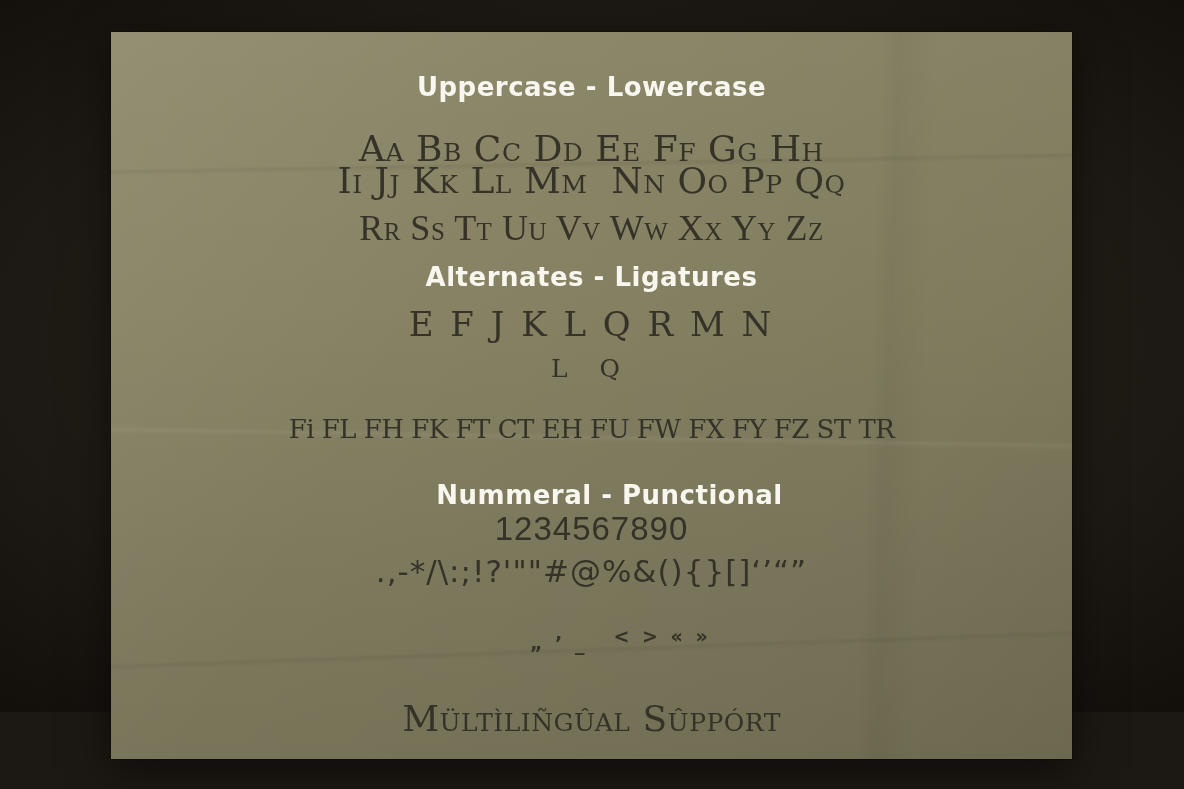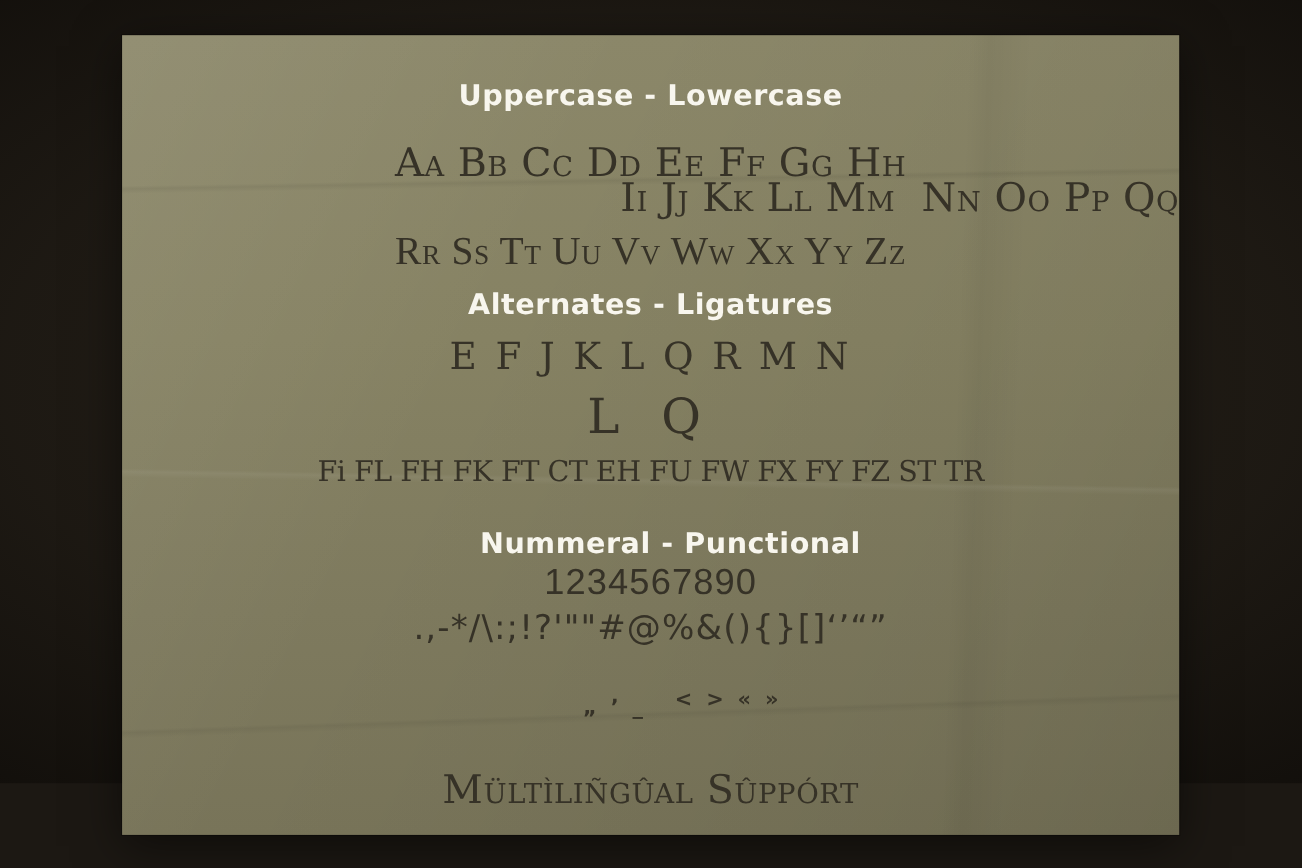--- a/index.html
+++ b/index.html
@@ -34,39 +34,39 @@
     position: absolute; left: 0; right: 0; text-align: center;
     color: #363227; white-space: pre;
   }
   .heading {
     font-family: "DejaVu Sans", sans-serif; font-weight: 700;
     font-size: 26px; letter-spacing: .5px; color: #f8f6ee;
   }
   .specimen { font-family: "DejaVu Serif", serif; font-variant: small-caps; }
   .caps-row   { font-size: 36px; letter-spacing: 0.5px; }
   .alt-row    { font-family: "DejaVu Serif", serif; font-size: 34px; letter-spacing: 3px; }
-  .alt-row2   { font-family: "DejaVu Serif", serif; font-size: 44px; letter-spacing: 12px; }
+  .alt-row2   { font-family: "DejaVu Serif", serif; font-size: 25px; letter-spacing: 12px; }
   .lig-row    { font-family: "DejaVu Serif", serif; font-size: 26px; letter-spacing: -0.5px; }
   .num-row    { font-family: Liberation Sans, sans-serif; font-size: 33px; letter-spacing: 1px; }
   .punct-row  { font-family: "DejaVu Sans", sans-serif; font-size: 31px; letter-spacing: 1px; }
   .punct-sm   { font-family: "DejaVu Sans", sans-serif; font-size: 19px; font-weight: 700; letter-spacing: 3px; }
   .punct-sm .raised { position: relative; top: -7px; margin-left: 26px; }
   .multi-row  { font-family: "DejaVu Serif", serif; font-variant: small-caps; font-size: 36px; letter-spacing: 0.5px; margin-top: 48px; }
 </style>
 </head>
 <body>
 
 <div class="stage">
   <div class="panel">
 
     <div class="line heading" style="top: 40px;">Uppercase - Lowercase</div>
 
     <div class="line specimen caps-row" style="top: 96px;">Aa Bb Cc Dd Ee Ff Gg Hh</div>
 
-    <div class="line specimen caps-row" style="top: 128px; text-align: right;">Ii Jj Kk Ll Mm  Nn Oo Pp Qq</div>
+    <div class="line specimen caps-row" style="top: 128px;">Ii Jj Kk Ll Mm  Nn Oo Pp Qq</div>
 
     <div class="line specimen caps-row" style="top: 175px; font-family: Liberation Serif, serif;">Rr Ss Tt Uu Vv Ww Xx Yy Zz</div>
 
     <div class="line heading" style="top: 230px; text-align: center;">Alternates - Ligatures</div>
 
     <div class="line alt-row" style="top: 272px;">E F J K L Q R M N</div>
 
     <div class="line alt-row2" style="top: 322px;">L Q</div>
 
     <div class="line lig-row" style="top: 382px;">Fi FL FH FK FT CT EH FU FW FX FY FZ ST TR</div>

